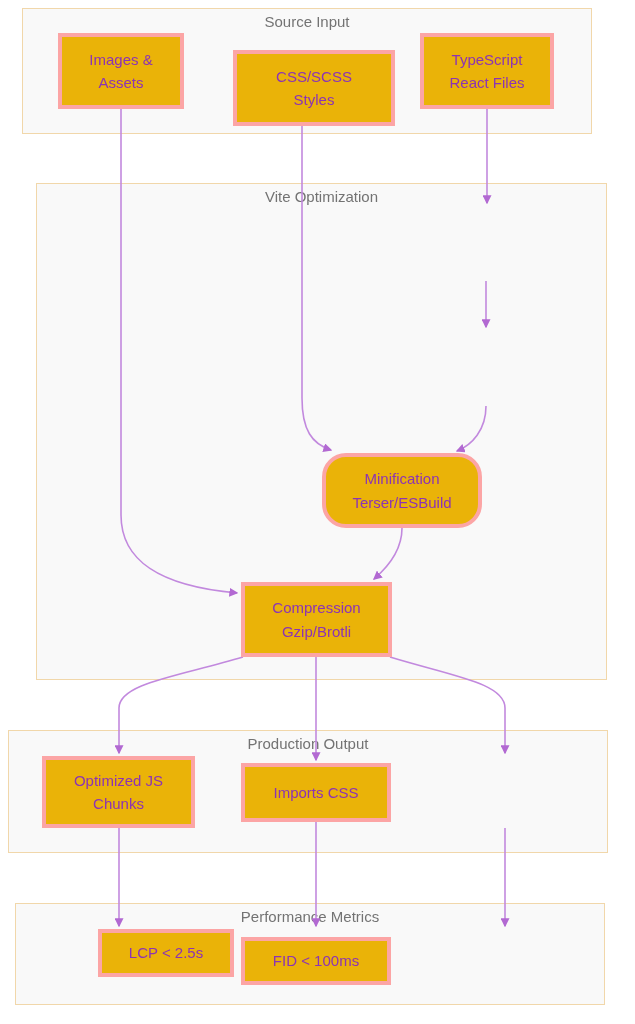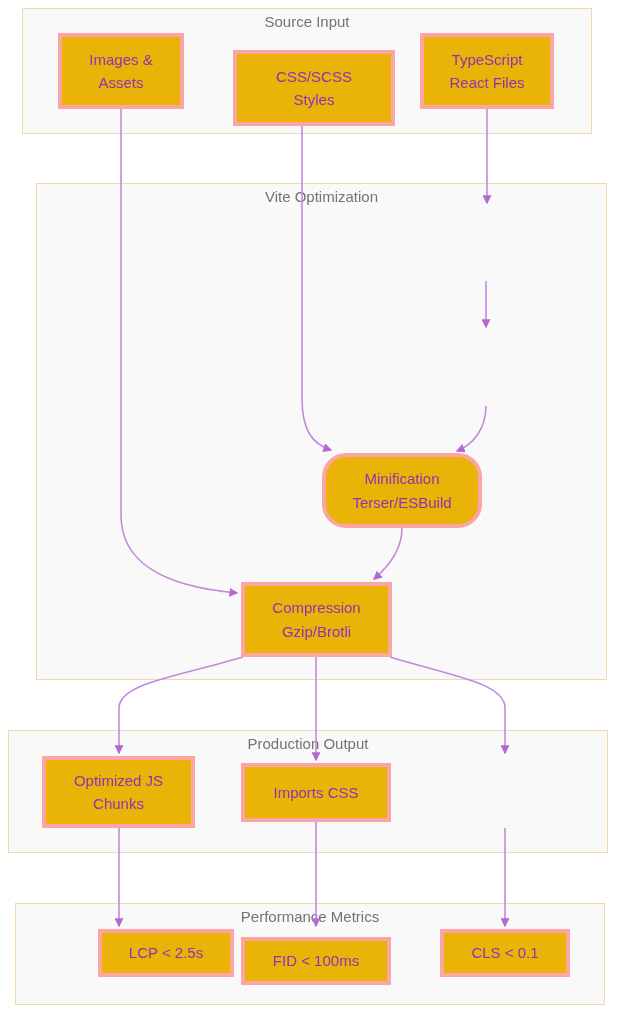--- a/index.html
+++ b/index.html
@@ -145,17 +145,14 @@
   </div>
   <div class="node" id="n-mincss">
     <span class="node-label">Imports CSS</span>
   </div>
   <div class="node" id="n-lcp">
     <span class="node-label">LCP &lt; 2.5s</span>
   </div>
   <div class="node" id="n-fid">
     <span class="node-label">FID &lt; 100ms</span>
   </div>
-  <div class="node" id="n-cls">
-    <span class="node-label">CLS &lt; 0.1</span>
-  </div>
 
 </div>
 
 </body></html>

